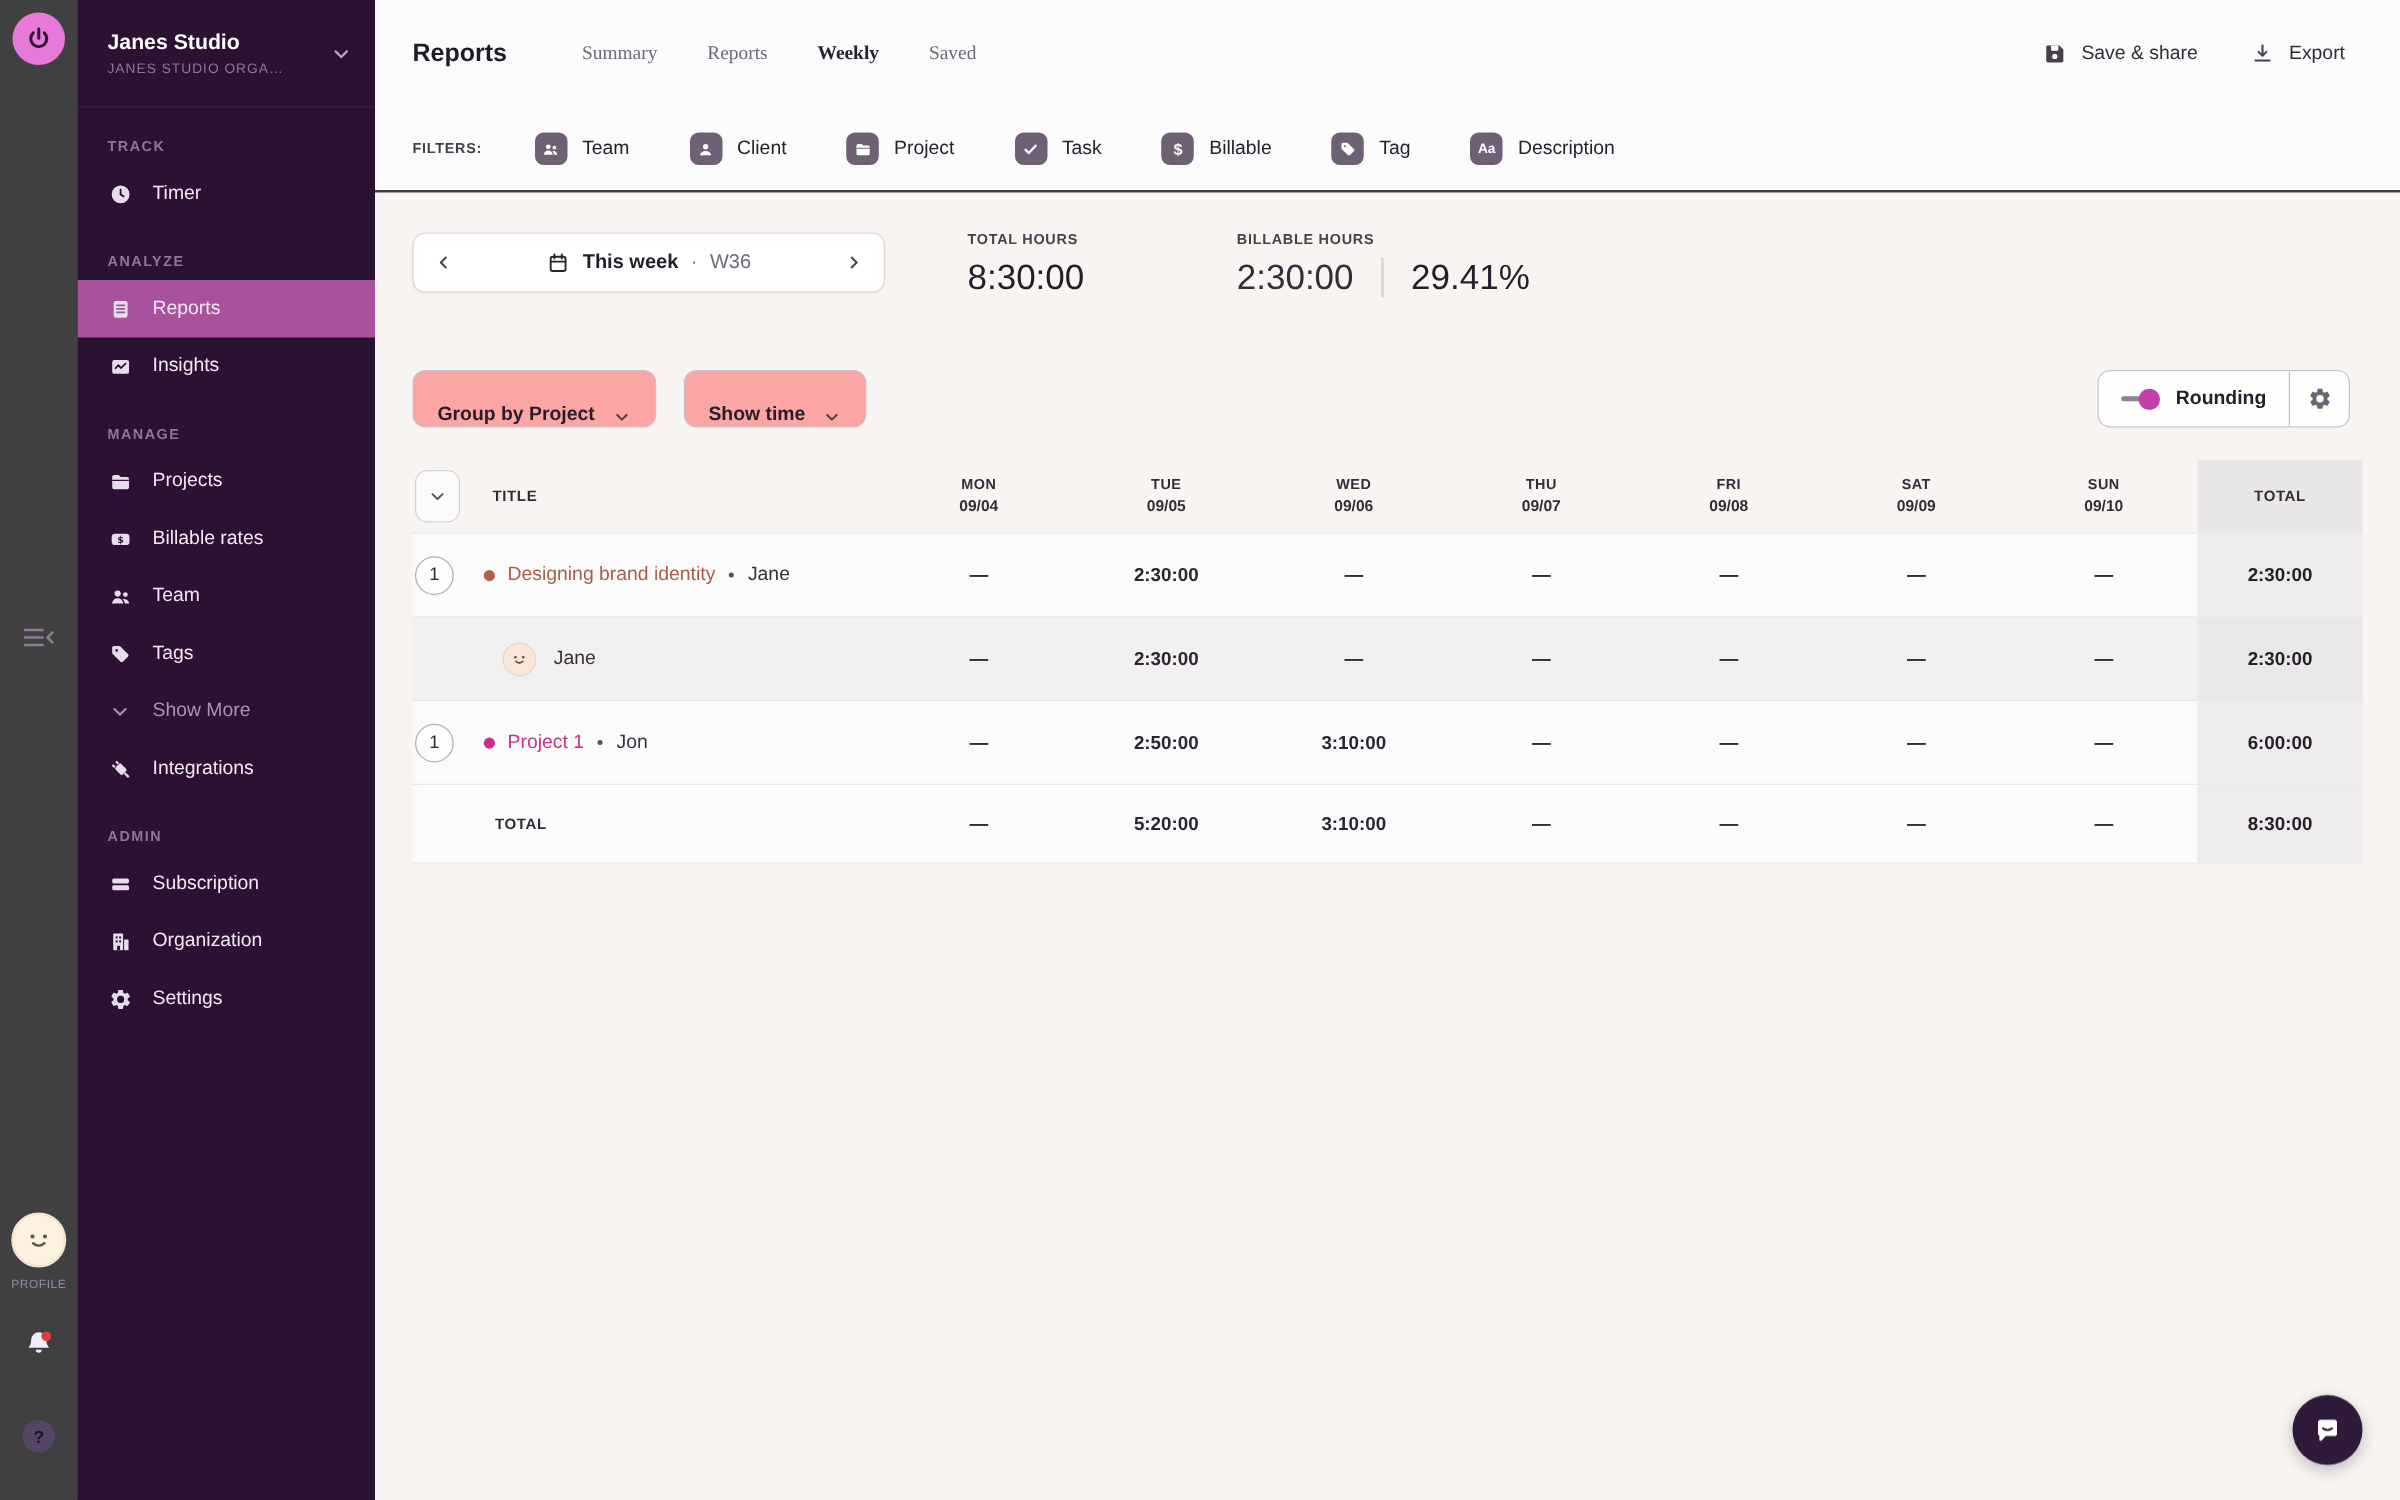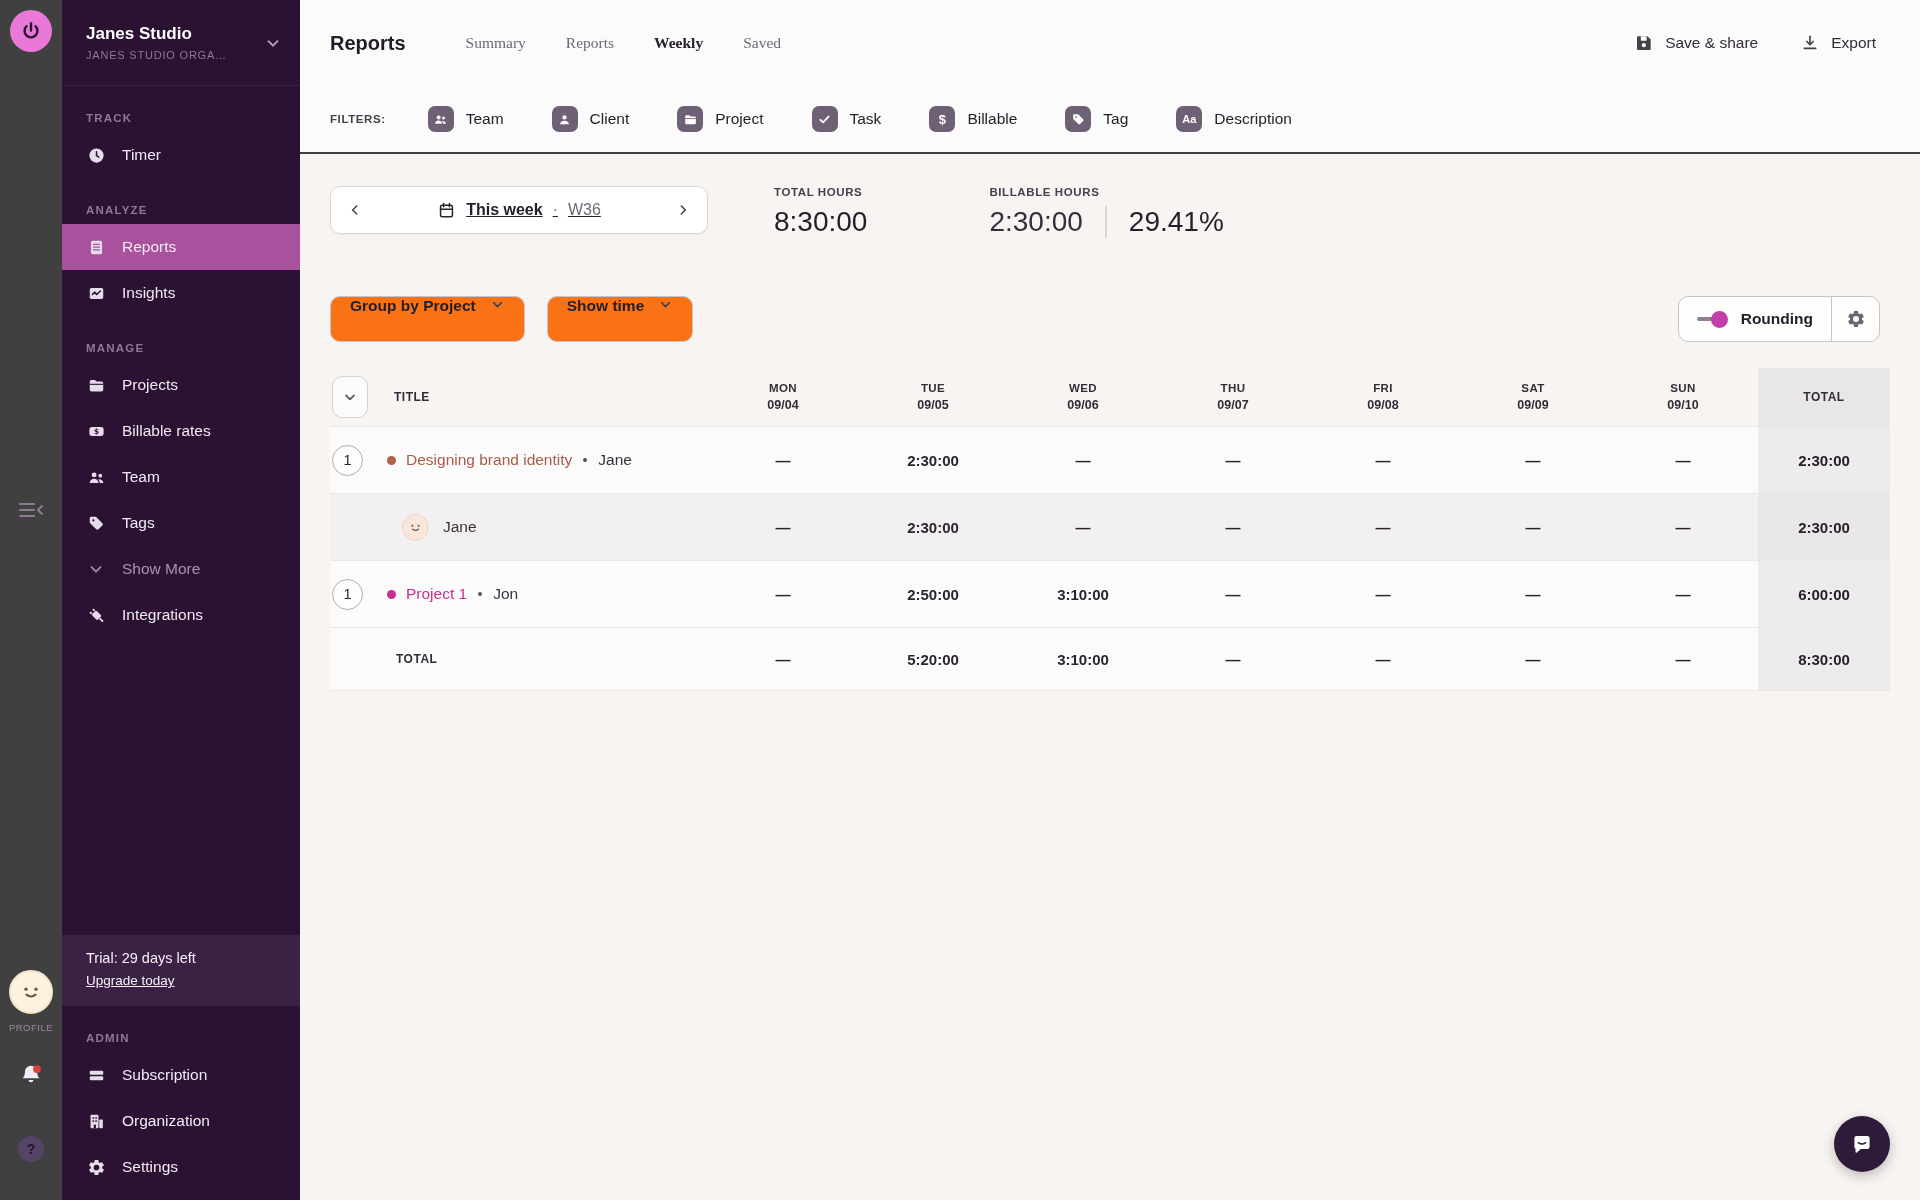--- a/index.html
+++ b/index.html
@@ -63,35 +63,35 @@
   .chip { display:flex; align-items:center; gap:12px; font-size:15.5px; color:#27212d;
     margin-right:48px; cursor:pointer; }
   .chip-icon { width:26px; height:26px; border-radius:7px; background:#6e6175; display:grid;
     place-items:center; color:#ffffff; font-weight:700; }
   .chip-glyph { font-size:13px; font-weight:700; color:#ffffff; }
 
   .period { display:flex; align-items:flex-start; margin:32px 40px 0 30px; }
   .date-pill { width:378px; height:48px; background:#ffffff; border:1px solid #dcd7d9; border-radius:10px;
     display:flex; align-items:center; padding:0 16px; box-shadow:0 1px 2px rgba(40,20,50,.05); cursor:pointer; }
   .pill-chevron { color:#45404c; cursor:pointer; }
-  .date-label { display:flex; align-items:center; gap:10px; margin:0 auto; font-size:16px;text-decoration:underline; }
+  .date-label { display:flex; align-items:center; gap:10px; margin:0 auto; font-size:16px; }
   .date-range { font-weight:600; color:#241d2a; }
   .date-dot, .date-week { color:#6f6876; }
   .metric { margin-left:66px; }
   .metric.billable { margin-left:122px; }
   .metric-label { font-size:11.5px; font-weight:700; letter-spacing:.6px; color:#45404c; }
   .metric-value { font-size:28px; color:#241d2a; margin-top:8px; }
   .billable-line { display:flex; align-items:center; gap:22px; margin-top:8px; }
   .billable-line .metric-value { margin-top:0; color:#342d3a; }
   .vdiv { width:2px; height:32px; background:#d9d4d7; }
   .percent { font-size:28px; color:#241d2a; }
 
   .controls { display:flex; align-items:center; margin:58px 40px 0 30px; }
-  .select-pill { height:46px; border:1px solid #c9c3c9; background:#f97316; border-radius:10px;
-    display:flex; align-items:flex-start; gap:14px; padding:0 19px; font-size:15.5px; font-weight:600;
+  .select-pill { height:46px; border:1px solid #c9c3c9; background:#fca5a5; border-radius:10px;
+    display:flex; align-items:flex-end; gap:14px; padding:0 19px; font-size:15.5px; font-weight:600;
     color:#241d2a; margin-right:22px; cursor:pointer; }
   .select-pill .cvn { color:#45404c; }
   .rounding { margin-left:auto; height:46px; border:1px solid #c9c3c9; border-radius:10px;
     background:#fdfdfc; display:flex; align-items:stretch; overflow:hidden; }
   .rounding-main { display:flex; align-items:center; gap:13px; padding:0 18px; font-size:15.5px;
     font-weight:600; color:#241d2a; cursor:pointer; }
   .rounding-gear { width:48px; display:grid; place-items:center; border-left:1px solid #c9c3c9;
     color:#6c6573; cursor:pointer; }
   .toggle { position:relative; width:31px; height:18px; }
   .toggle-track { position:absolute; left:0; top:7px; width:24px; height:4px; border-radius:2px; background:#8b8292; }
@@ -271,24 +271,20 @@
       <svg width="19" height="19" viewBox="0 0 24 24" fill="currentColor">
       <path d="M8.2 3.2l2.3 2.3-1.6 1.6-2.3-2.3z"></path>
           <path d="M4.6 6.8l2.3 2.3-1.6 1.6L3 8.4z"></path>
       <path d="M6.9 9.9l3.4-3.4a1.6 1.6 0 0 1 2.3 0l4.9 4.9a1.6 1.6 0 0 1 0 2.3l-3.4 3.4a1.6 1.6 0 0 1-2.3 0l-4.9-4.9a1.6 1.6 0 0 1 0-2.3z"></path>
       <path d="M15.2 16.4l1.6-1.6 4.2 4.2-1.6 1.6z"></path>
         </svg>
     </span>
     <span>Integrations</span>
   </div>
 
-  <div class="trial">
-    <div class="trial-text">Trial: 29 days left</div>
-    <span class="trial-link">Upgrade today</span>
-  </div>
 
   <div class="admin">
     <div class="sec-label">ADMIN</div>
     <div class="nav-item">
       <span class="ic">
         <svg width="19" height="19" viewBox="0 0 24 24" fill="currentColor">
             <rect x="3.5" y="6" width="17" height="5" rx="1.6"></rect>
             <rect x="3.5" y="13" width="17" height="5" rx="1.6"></rect>
           </svg>
       </span>

